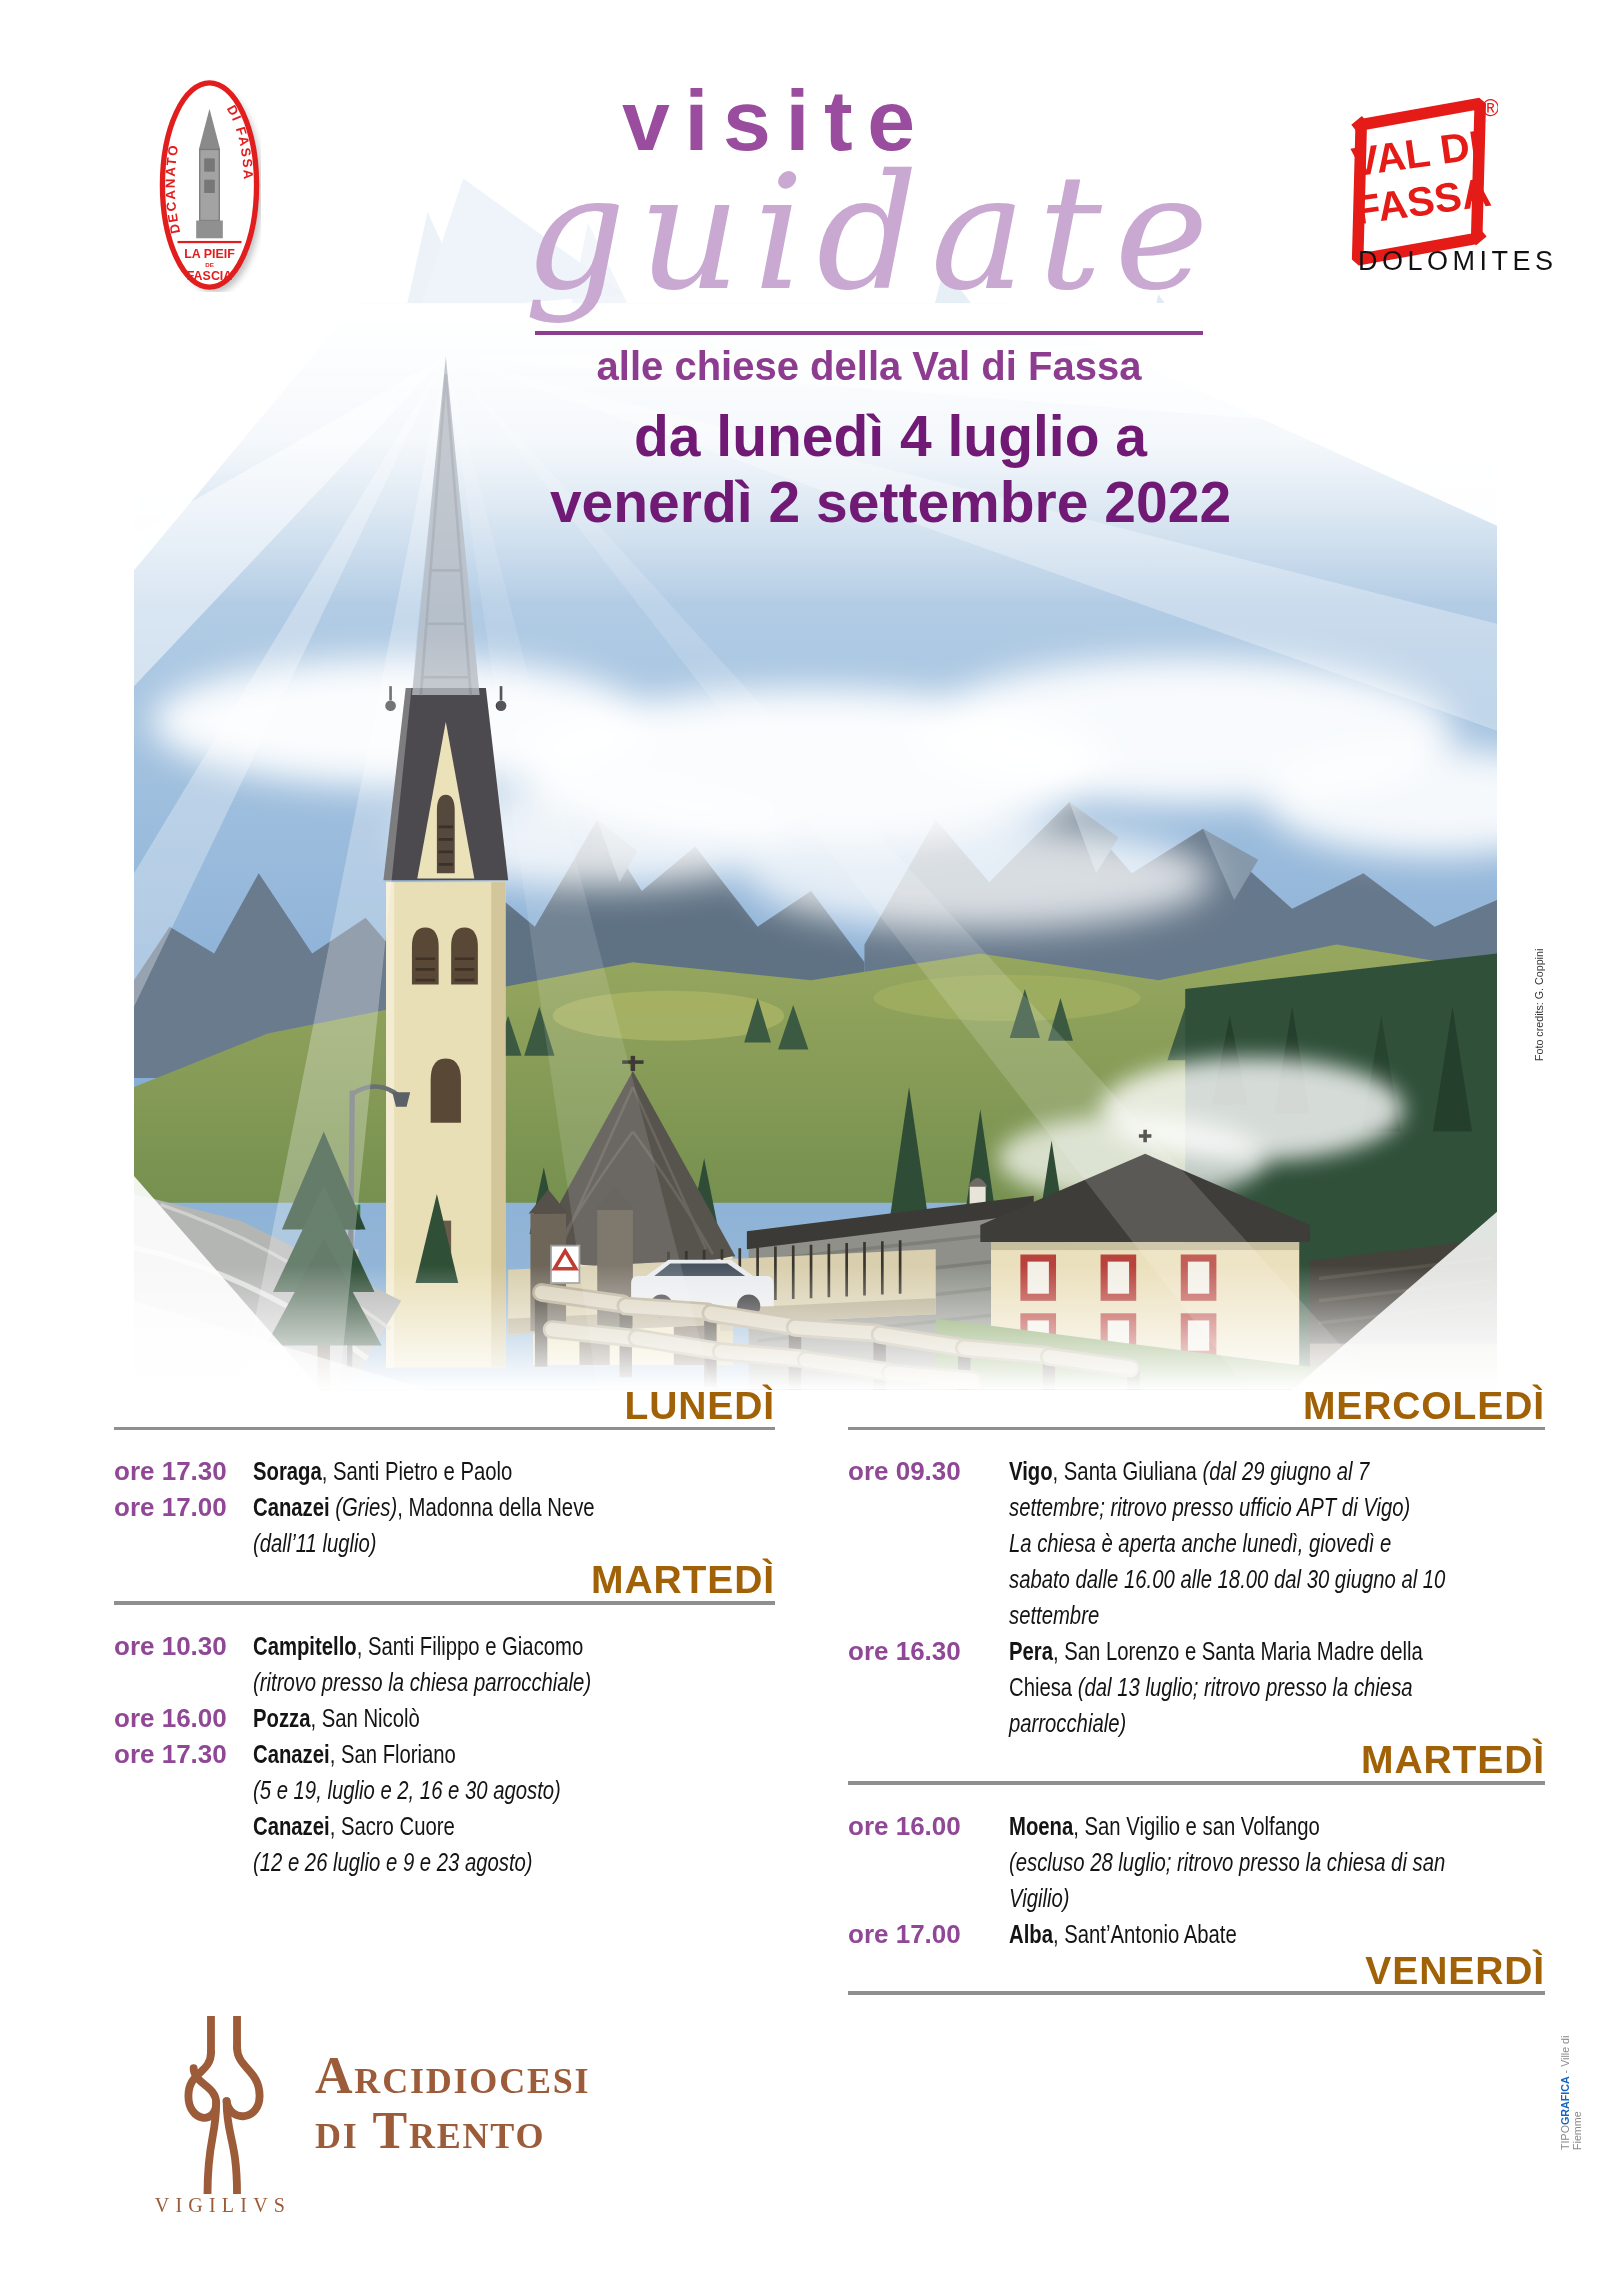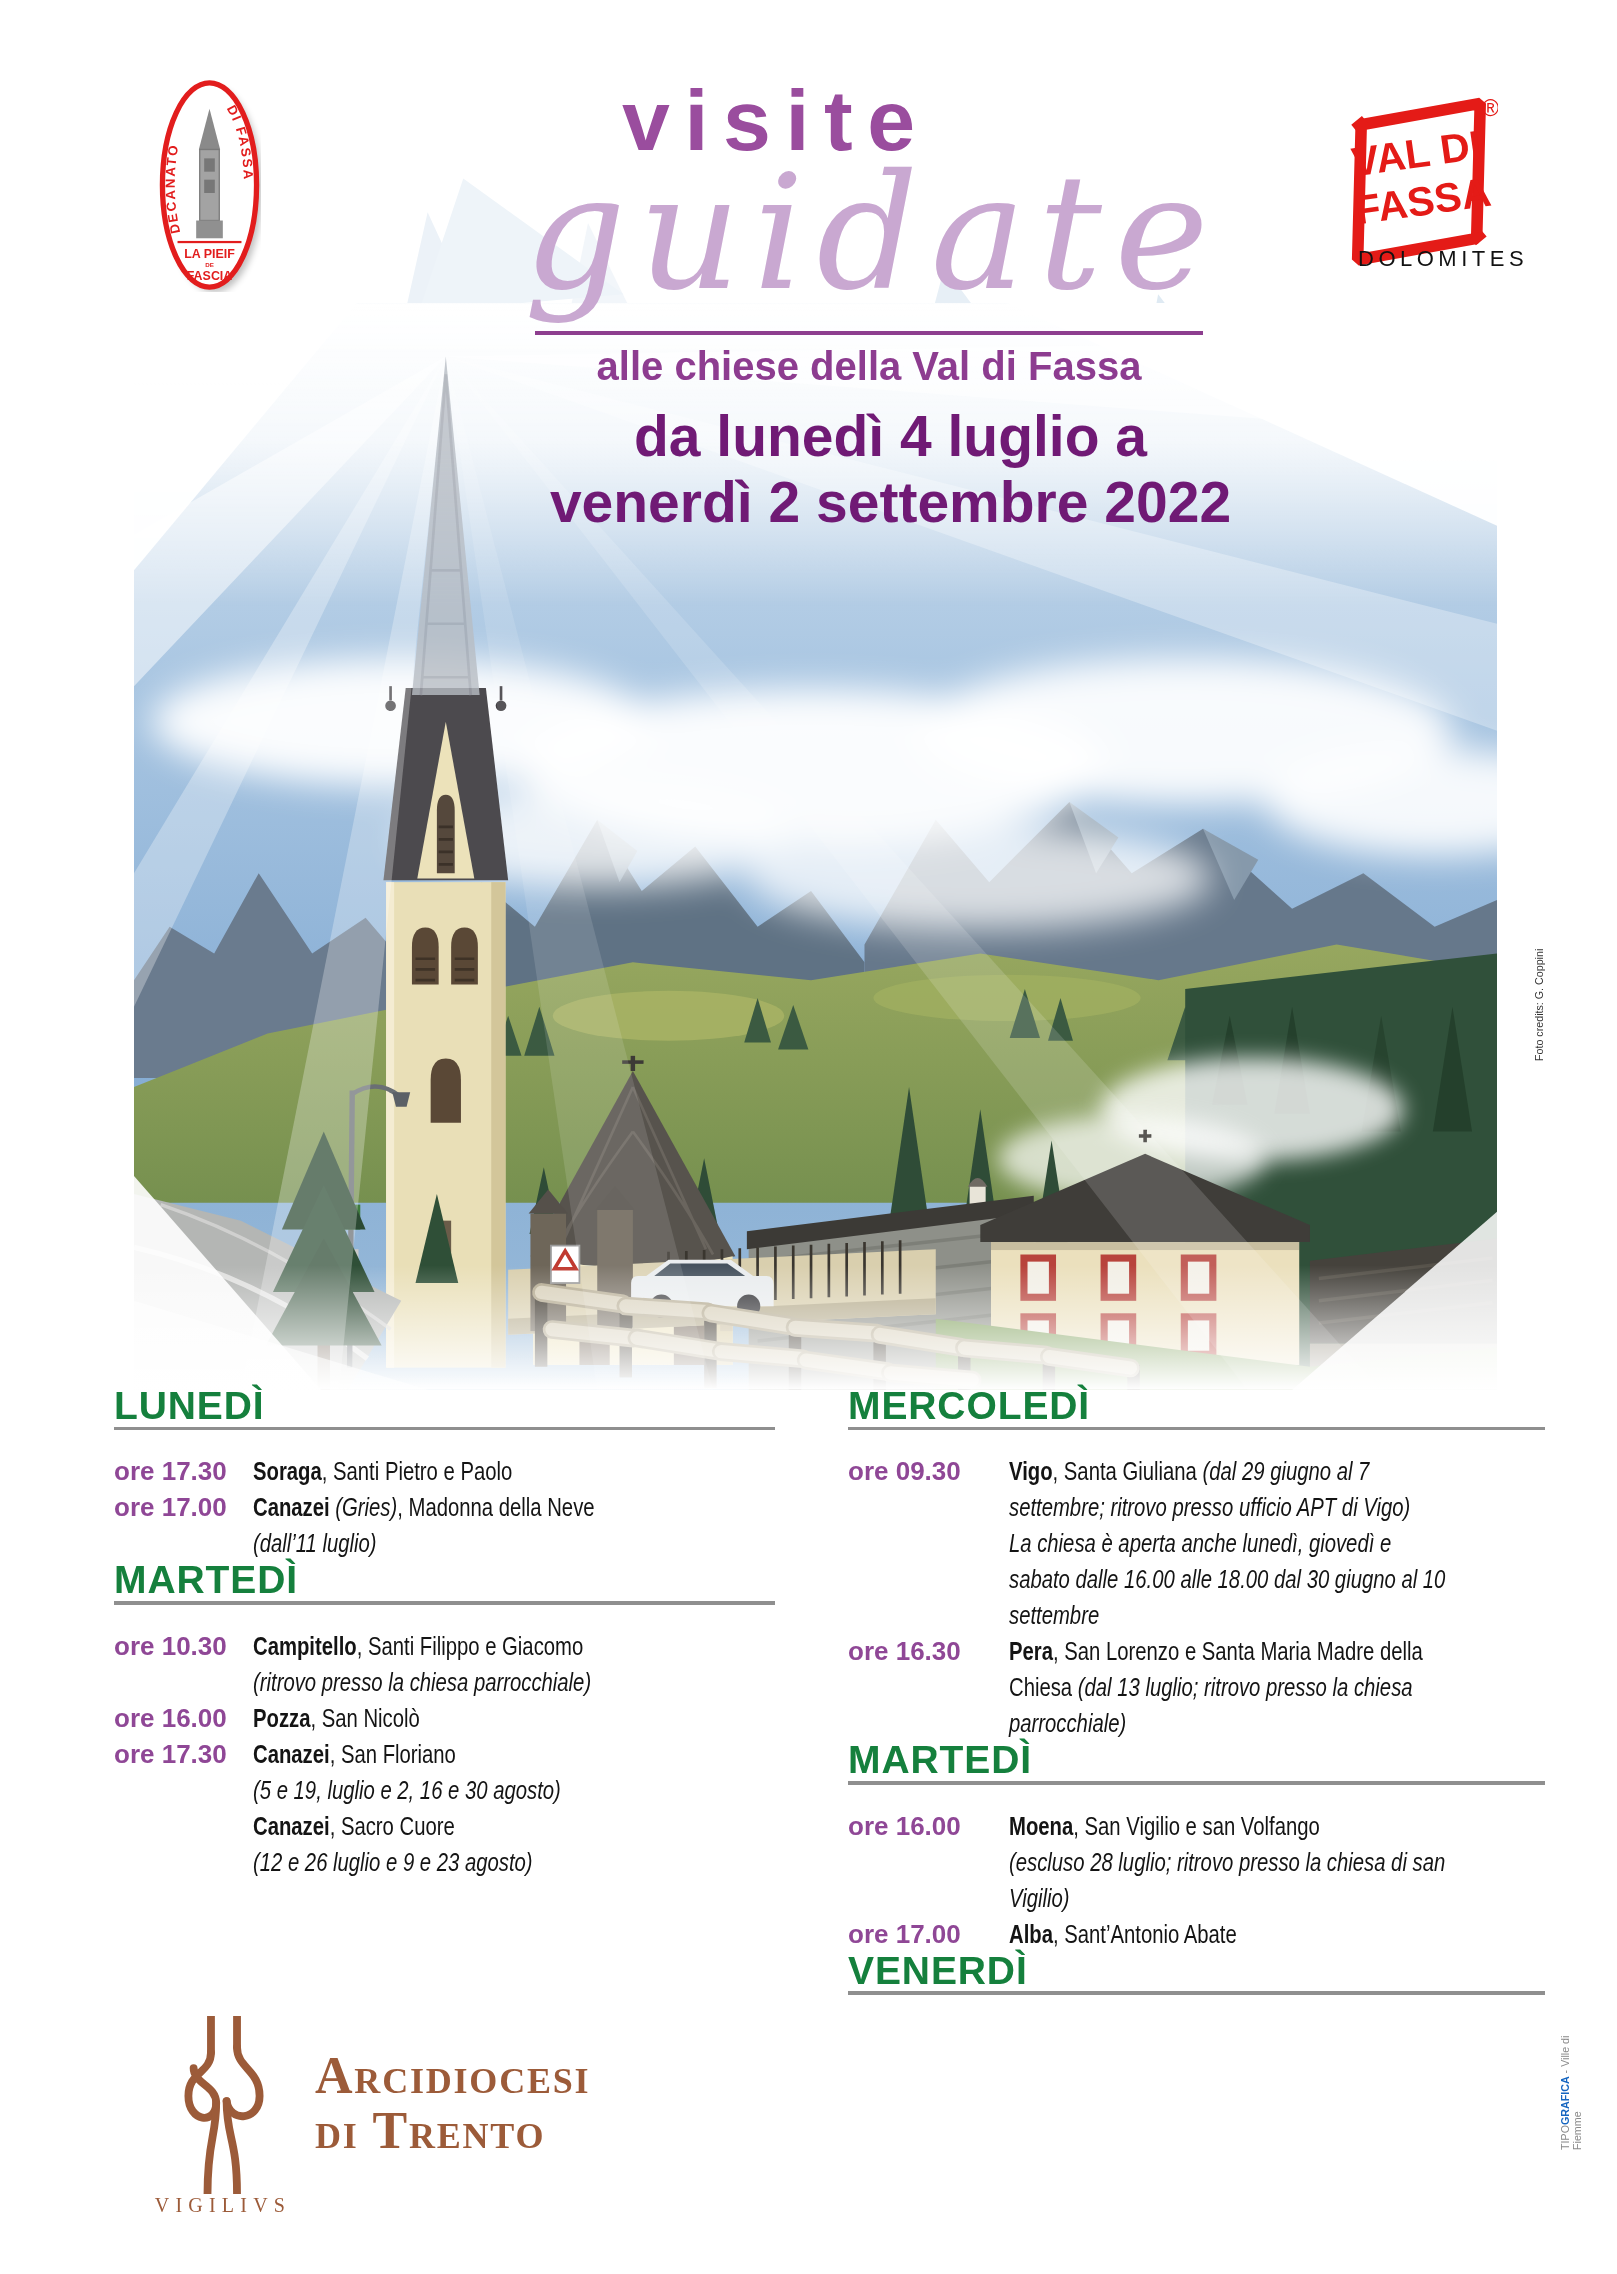--- a/index.html
+++ b/index.html
@@ -5,35 +5,35 @@
   html,body{margin:0;padding:0;background:#ffffff;}
   body{width:1617px;height:2274px;position:relative;font-family:"Liberation Sans",sans-serif;}
   .page{position:absolute;left:0;top:0;width:1617px;height:2274px;background:#fff;overflow:hidden;}
   svg{display:block;}
   #bg-facets{position:absolute;left:0;top:0;z-index:0;}
   #photo-svg{position:absolute;left:134px;top:303px;z-index:1;}
 
   
   #decanato-svg{position:absolute;left:158px;top:78px;z-index:3;}
   #vdf-svg{position:absolute;left:1347px;top:89px;z-index:3;}
-  #dolomites{position:absolute;left:1358px;top:246px;width:178px;font-size:22px;letter-spacing:4.5px;color:#121212;z-index:3;}
+  #dolomites{position:absolute;left:1358px;top:246px;width:178px;font-size:27px;letter-spacing:4.5px;color:#121212;z-index:3;}
 
   
   #visite{position:absolute;left:622px;top:77px;font-size:86px;font-weight:bold;letter-spacing:.17em;color:#9a4d9e;z-index:3;line-height:1;}
   #guidate{position:absolute;left:524px;top:150px;font-size:159px;line-height:1.05;font-family:"DejaVu Serif",serif;font-style:italic;color:#c9a8d1;letter-spacing:12.5px;z-index:3;}
   #title-line{position:absolute;left:535px;top:331px;width:668px;height:3.6px;background:#8d3e8f;z-index:3;}
   #subtitle{position:absolute;left:535px;top:344px;width:668px;text-align:center;font-size:40px;font-weight:600;color:#8d3c90;z-index:3;}
   #date-banner{position:absolute;left:463px;top:403px;width:855px;text-align:center;font-size:57px;font-weight:bold;color:#701a75;line-height:66px;z-index:3;}
 
   
   .col{position:absolute;top:1387px;z-index:3;color:#141414;}
   #col-left{left:114px;width:661px;}
   #col-right{left:848px;width:697px;}
   .day-section + .day-section{}
-  .day-heading{font-size:39px;line-height:37px;font-weight:bold;color:#15803d;text-align:left;letter-spacing:0.9px;}
+  .day-heading{font-size:39px;line-height:37px;font-weight:bold;color:#a16207;text-align:right;letter-spacing:0.9px;}
   .day-rule{height:3.6px;background:#8f8f8f;margin-top:2.7px;margin-bottom:23px;}
   .entry{display:flex;font-size:26px;line-height:36px;}
   .entry .time{flex:none;font-weight:bold;color:#8f4796;}
   #col-left .time{width:139px;}
   #col-right .time{width:161px;}
   .lines{flex:1;transform:scaleX(.78);transform-origin:0 0;white-space:nowrap;}
   .sg-b{font-weight:bold;}
   .sg-i{font-style:italic;}
 
   

